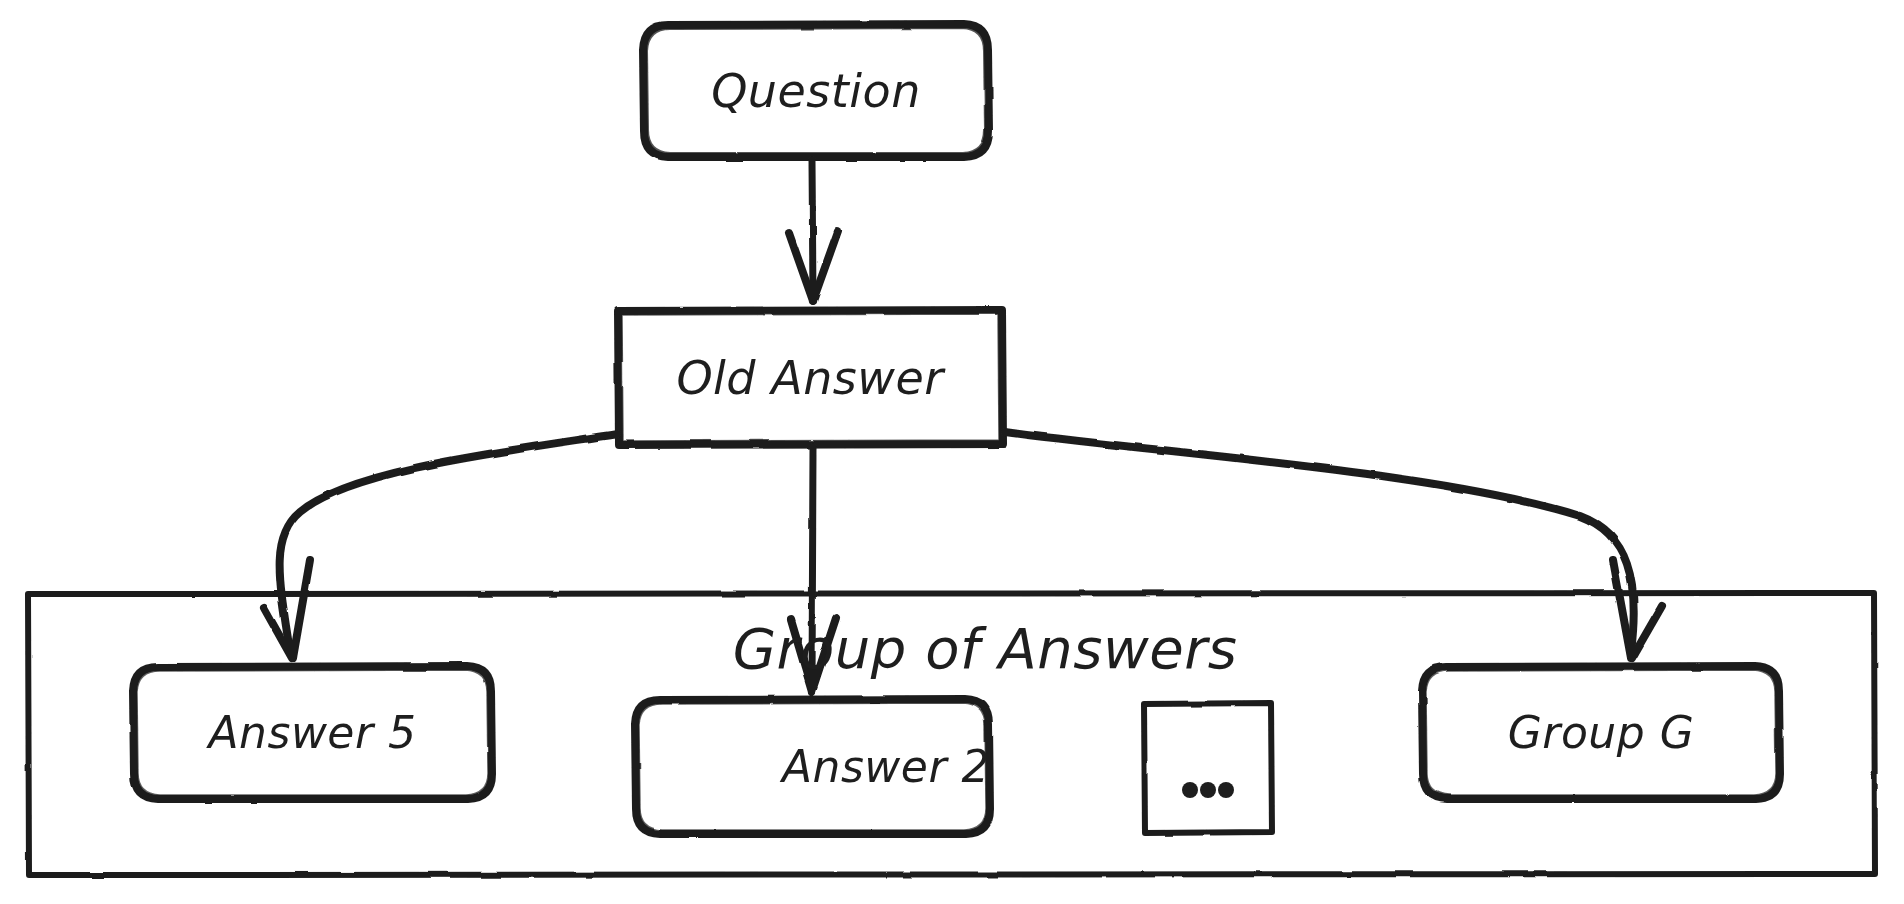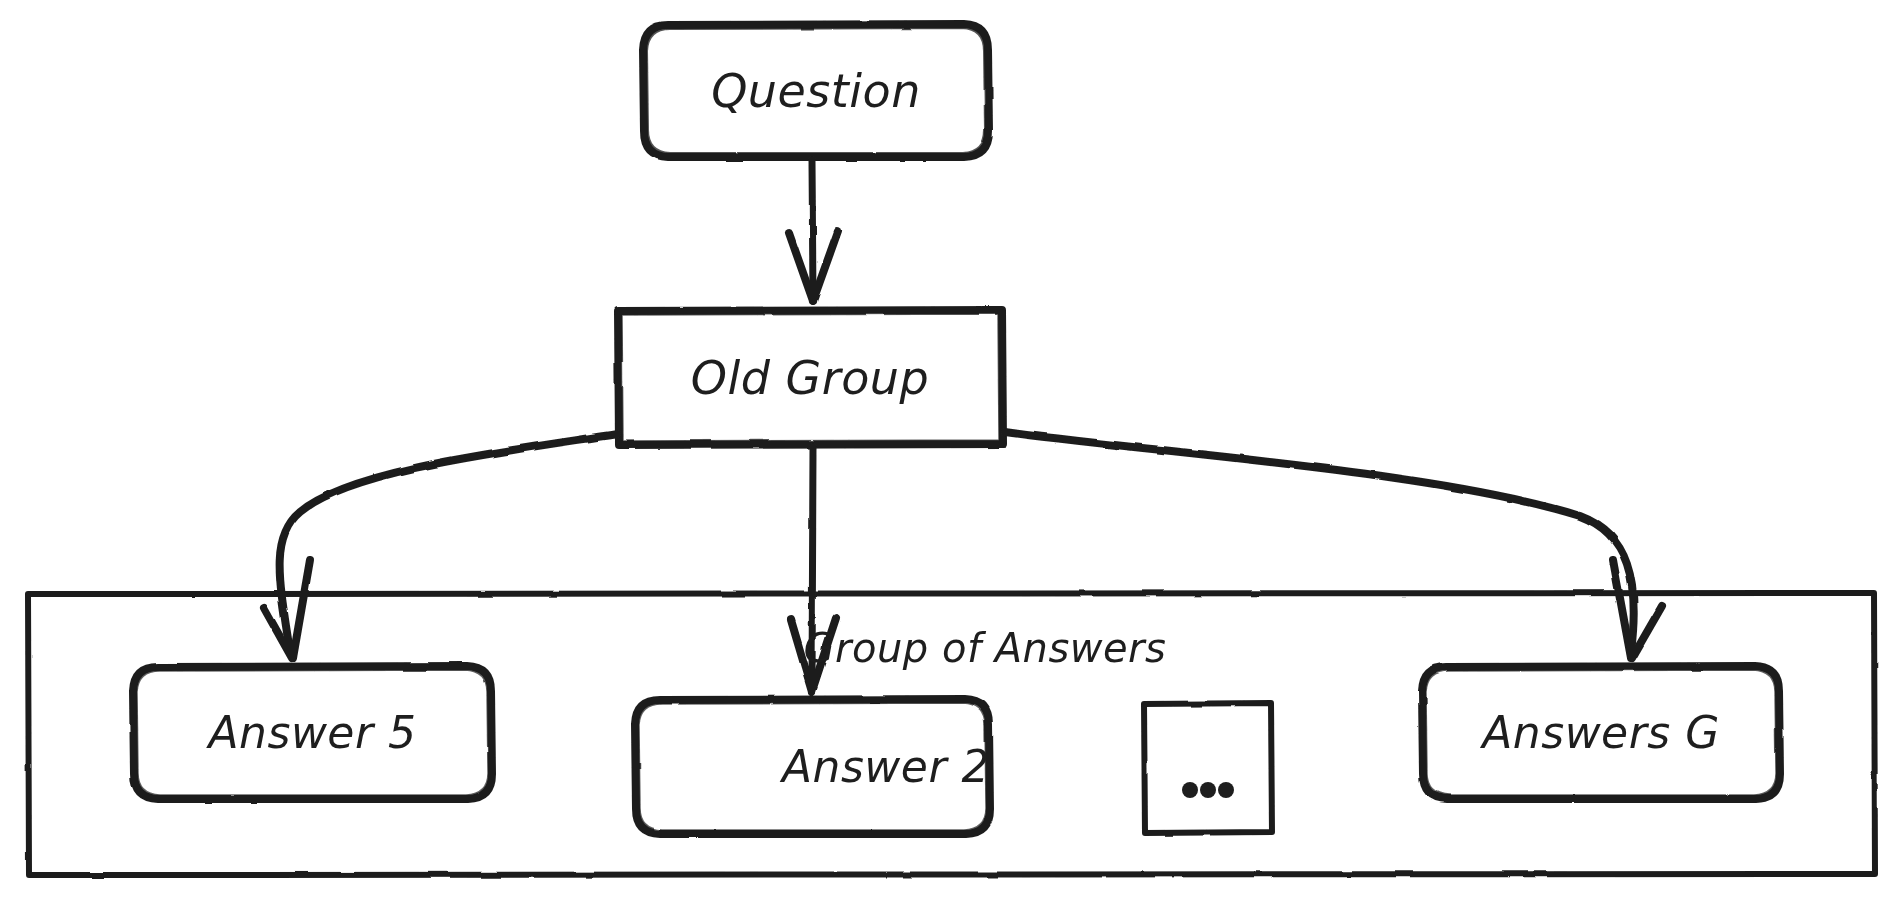--- a/index.html
+++ b/index.html
@@ -125,32 +125,32 @@
       <circle cx="1208" cy="790" r="8"></circle>
       <circle cx="1226" cy="790" r="8"></circle>
     </g>
   </svg>
 
   <div class="node-label" style="left:643px; top:23px; width:346px; height:135px; font-size:46px;">
     <span>Question</span>
   </div>
 
   <div class="node-label" style="left:617px; top:310px; width:386px; height:135px; font-size:46px;">
-    <span>Old Group</span>
+    <span>Old Answer</span>
   </div>
 
-  <div class="node-label" style="left:700px; top:618px; width:570px; height:60px; font-size:40px;font-style:italic;">
+  <div class="node-label" style="left:700px; top:618px; width:570px; height:60px; font-size:56px;font-style:italic;">
     <span>Group of Answers</span>
   </div>
 
   <div class="node-label" style="left:133px; top:665px; width:359px; height:135px; font-size:44px;">
     <span>Answer 5</span>
   </div>
 
   <div class="node-label" style="left:635px; top:698px; width:355px; height:137px; font-size:44px;justify-content:flex-end;">
     <span>Answer 2</span>
   </div>
 
   <div class="node-label" style="left:1422px; top:665px; width:358px; height:135px; font-size:44px;">
-    <span>Answers G</span>
+    <span>Group G</span>
   </div>
 
 </div>
 
 </body></html>

